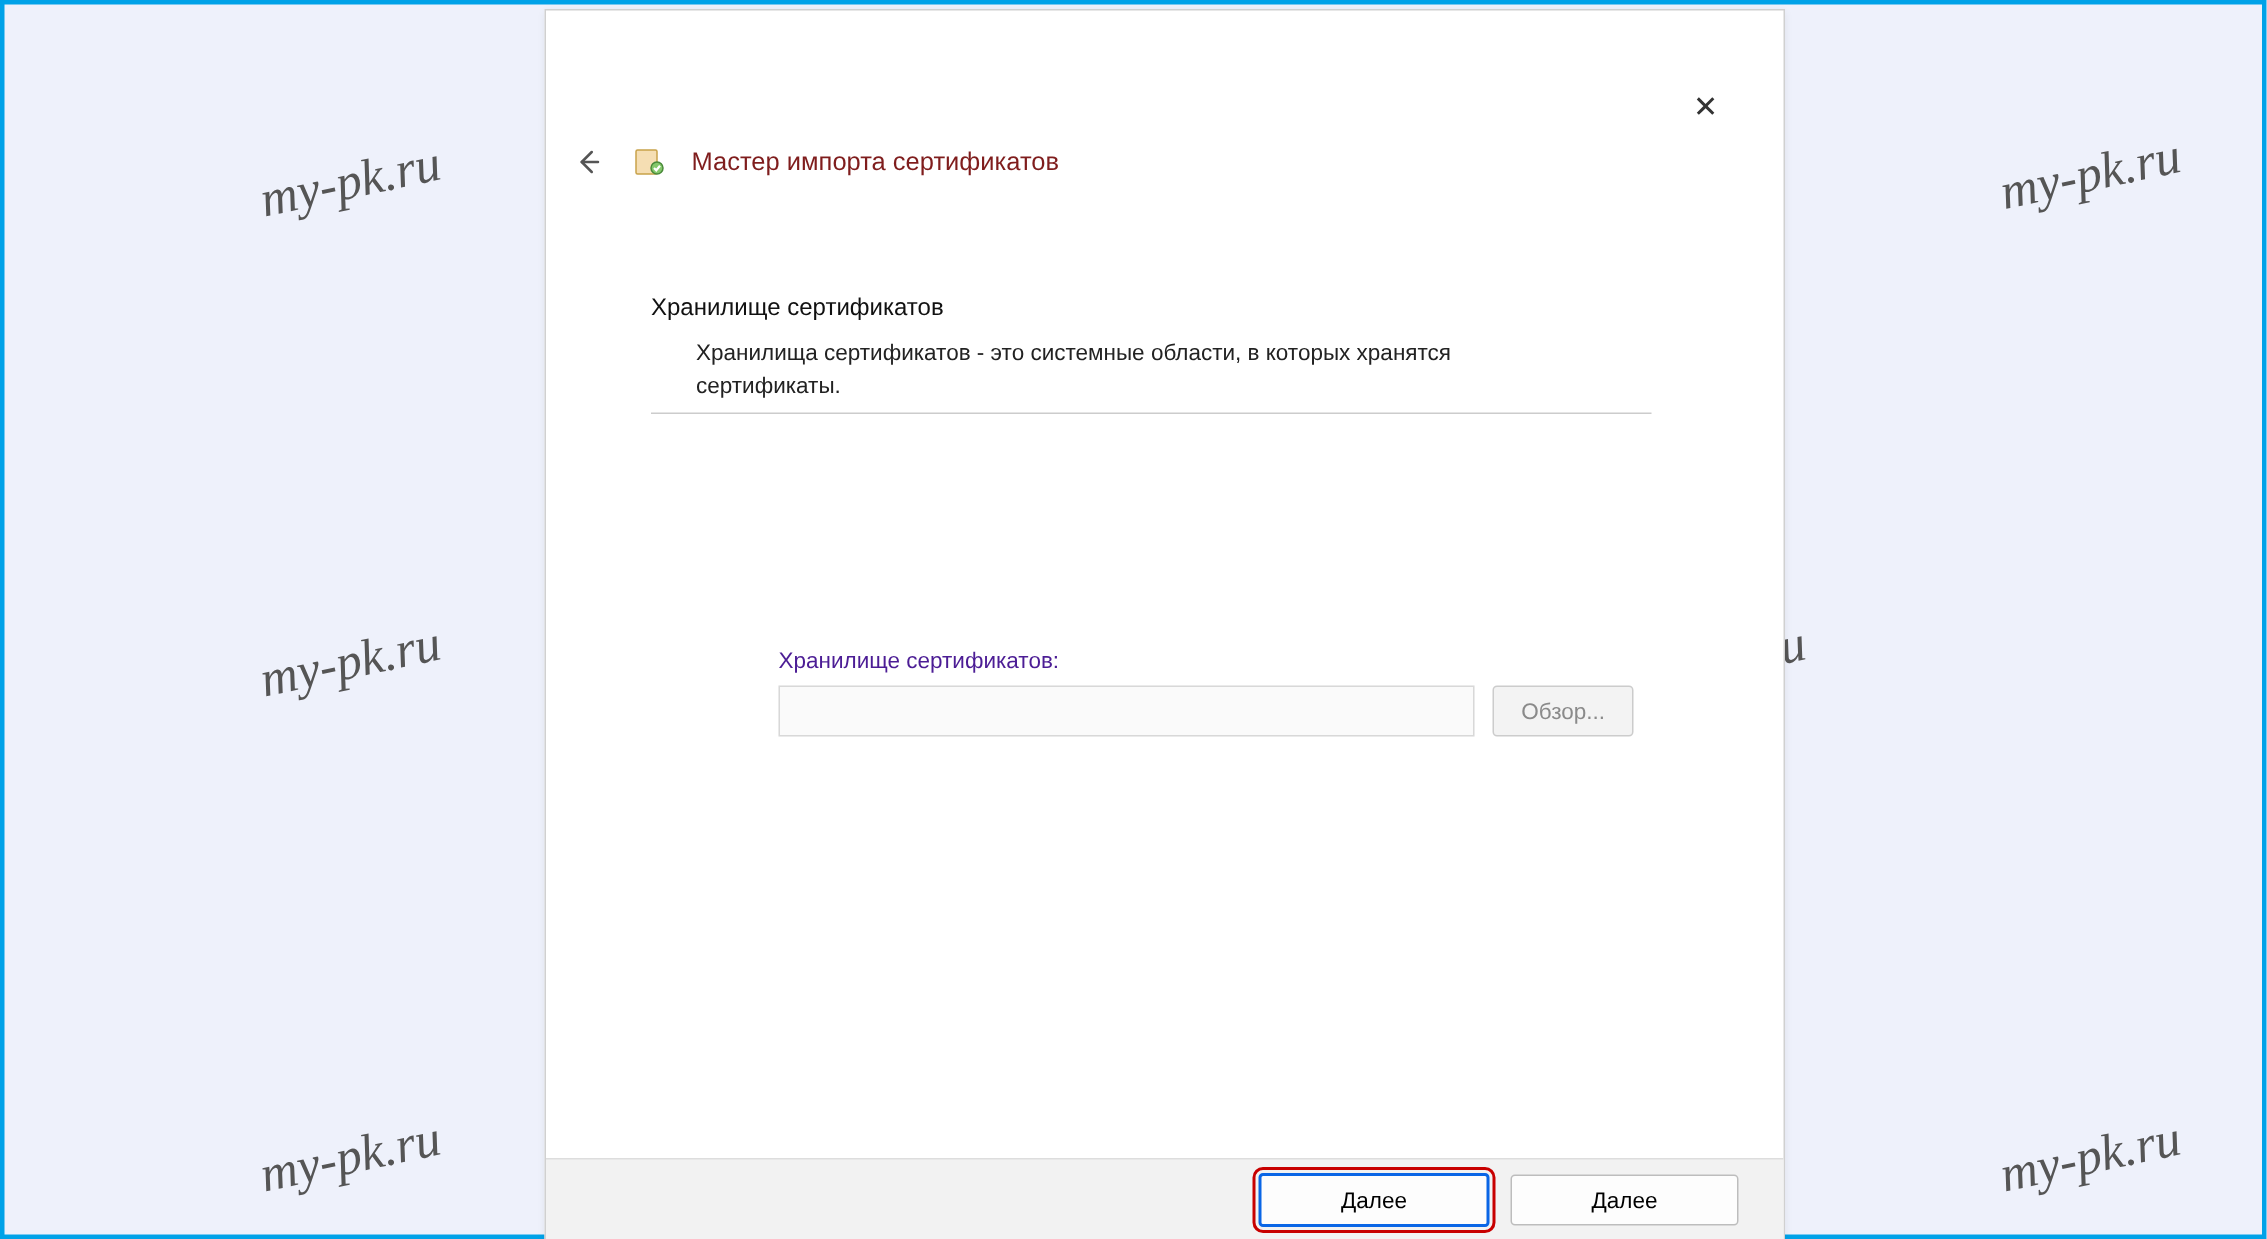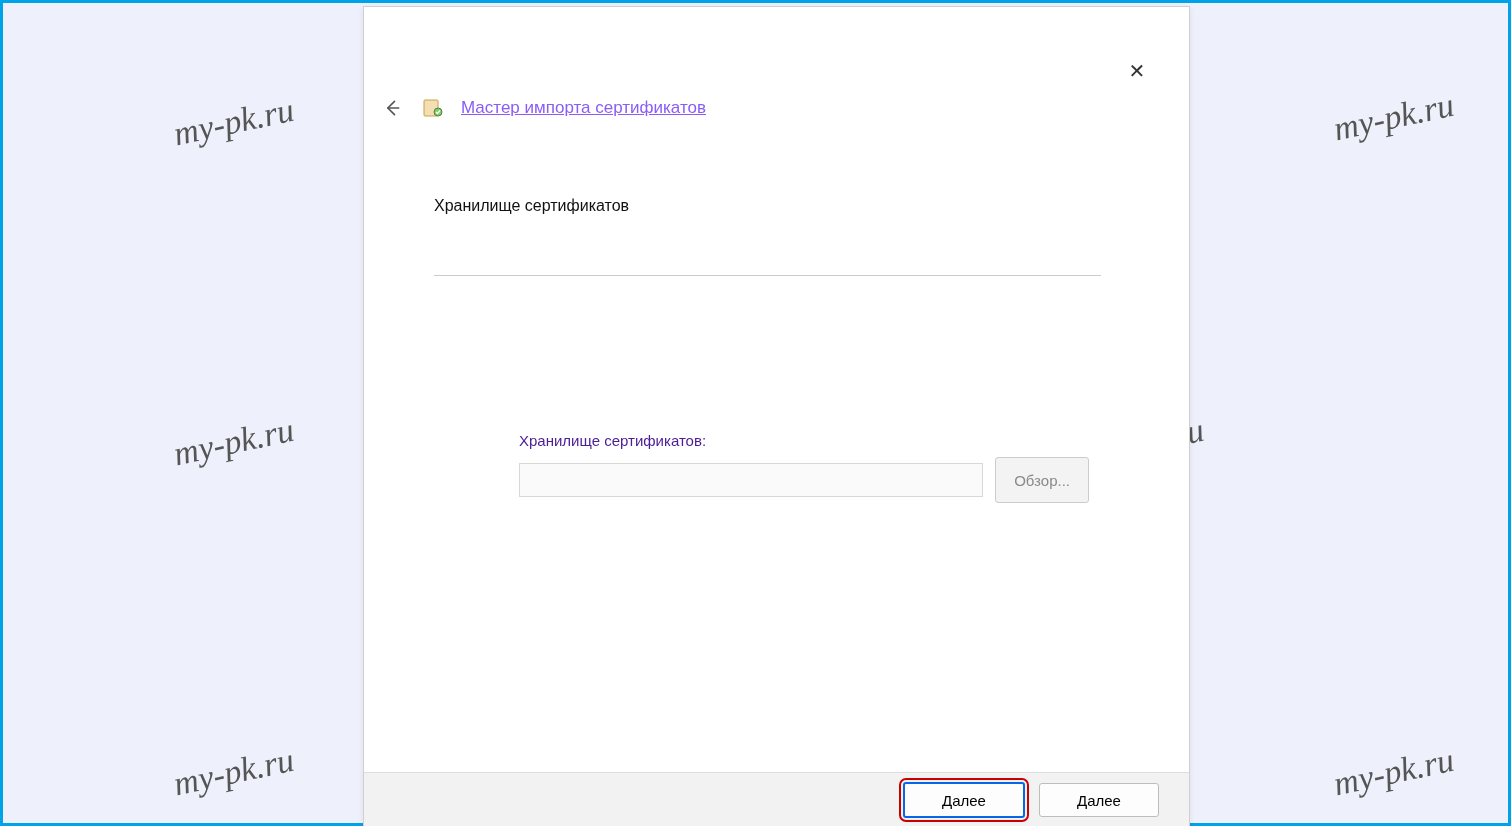--- a/index.html
+++ b/index.html
@@ -4,37 +4,37 @@
 <style>
   html,body{margin:0;padding:0;width:1511px;height:826px;font-family:"Segoe UI",Tahoma,sans-serif;overflow:hidden;}
   .frame{position:absolute;inset:0;border:3px solid #00a2e8;box-sizing:border-box;background:#eef1fb;}
   .wm{position:absolute;font-family:Georgia,'Times New Roman',serif;font-style:italic;font-size:34px;color:#555;transform:rotate(-12deg);white-space:nowrap;pointer-events:none;user-select:none;}
   .wizard{position:absolute;left:360px;top:3px;width:825px;height:820px;background:#fff;border:1px solid #d0d0d0;box-shadow:0 2px 6px rgba(0,0,0,.08);}
   .close-btn{position:absolute;top:50px;right:38px;width:28px;height:28px;display:flex;align-items:center;justify-content:center;font-size:20px;color:#333;cursor:pointer;font-family:Arial,sans-serif;}
   .header-row{position:absolute;left:15px;top:88px;display:flex;align-items:center;gap:16px;}
   .back-btn{width:26px;height:26px;display:flex;align-items:center;justify-content:center;color:#555;cursor:pointer;}
   .back-btn svg{width:20px;height:20px;}
   .cert-icon{width:24px;height:24px;}
-  .header-title{font-size:17px;color:#8b5cf6;text-decoration:underline;}
+  .header-title{font-size:17px;color:#7f1d1d;}
   .section-title{position:absolute;left:70px;top:190px;font-size:16px;font-weight:400;color:#111;}
   .section-desc{position:absolute;left:100px;top:218px;font-size:15px;color:#222;line-height:1.45;max-width:560px;}
   .divider{position:absolute;left:70px;right:88px;top:268px;height:1px;background:#ccc;}
   .hint{position:absolute;left:100px;top:300px;font-size:15px;color:#222;line-height:1.45;max-width:560px;}
   .options{position:absolute;left:110px;top:352px;right:90px;}
   .opt{display:flex;align-items:center;gap:10px;padding:6px 8px;font-size:15px;color:#111;cursor:pointer;}
   .opt .radio{width:18px;height:18px;border:2px solid #888;border-radius:50%;box-sizing:border-box;position:relative;flex:0 0 auto;}
   .opt.selected .radio{border-color:#0a66e6;border-width:3px;}
   .opt.selected .radio::after{content:"";position:absolute;left:3px;top:3px;width:6px;height:6px;border-radius:50%;background:#0a66e6;}
   .opt.highlight{outline:2px solid #c80000;outline-offset:1px;width:540px;}
   .store-label{position:absolute;left:155px;top:425px;font-size:15px;color:#4c1d95;}
   .store-row{position:absolute;left:155px;top:450px;right:100px;display:flex;gap:12px;align-items:center;}
   .store-input{flex:1;height:34px;border:1px solid #d8d8d8;background:#fafafa;box-sizing:border-box;padding:0 8px;color:#888;}
-  .browse-btn{height:46px;padding:0 18px;border:1px solid #ccc;background:#f3f3f3;color:#8a8a8a;border-radius:3px;font-size:15px;cursor:default;}
+  .browse-btn{height:34px;padding:0 18px;border:1px solid #ccc;background:#f3f3f3;color:#8a8a8a;border-radius:3px;font-size:15px;cursor:default;}
   .footer{position:absolute;left:0;right:0;bottom:0;height:54px;background:#f2f2f2;border-top:1px solid #ddd;display:flex;align-items:center;justify-content:flex-end;gap:14px;padding:0 30px;}
-  .footer .btn{height:32px;min-width:110px;padding:0 4px;font-size:15px;border:1px solid #bdbdbd;background:#fdfdfd;border-radius:3px;cursor:pointer;display:flex;align-items:center;justify-content:center;}
+  .footer .btn{height:32px;min-width:110px;padding:0 20px;font-size:15px;border:1px solid #bdbdbd;background:#fdfdfd;border-radius:3px;cursor:pointer;display:flex;align-items:center;justify-content:center;}
   .footer .btn.primary{border:2px solid #0a66e6;outline:2px solid #c80000;outline-offset:2px;}
 </style>
 </head>
 <body>
 
 <div class="frame">
 
   <div class="wm" style="left:170px;top:100px">my-pk.ru</div>
   <div class="wm" style="left:400px;top:90px">my-pk.ru</div>
   <div class="wm" style="left:860px;top:95px">my-pk.ru</div>
@@ -62,20 +62,21 @@
       </div>
       <svg class="cert-icon" viewBox="0 0 24 24">
         <rect x="3" y="4" width="14" height="16" rx="1" fill="#f5deb3" stroke="#c8a24a"></rect>
         <circle cx="17" cy="16" r="4" fill="#84c86b" stroke="#4a8a3a"></circle>
         <path d="M15 16 l1.5 1.5 L19 14.5" fill="none" stroke="#fff" stroke-width="1.5"></path>
       </svg>
       <div class="header-title">Мастер импорта сертификатов</div>
     </div>
 
     <div class="section-title">Хранилище сертификатов</div>
+    <div class="section-desc">Хранилища сертификатов - это системные области, в которых хранятся сертификаты.</div>
     <div class="divider"></div>
 
 
     <div class="store-label">Хранилище сертификатов:</div>
     <div class="store-row">
       <input class="store-input" type="text" disabled="" style="">
       <button class="browse-btn" disabled="">Обзор...</button>
     </div>
 
     <div class="footer">

